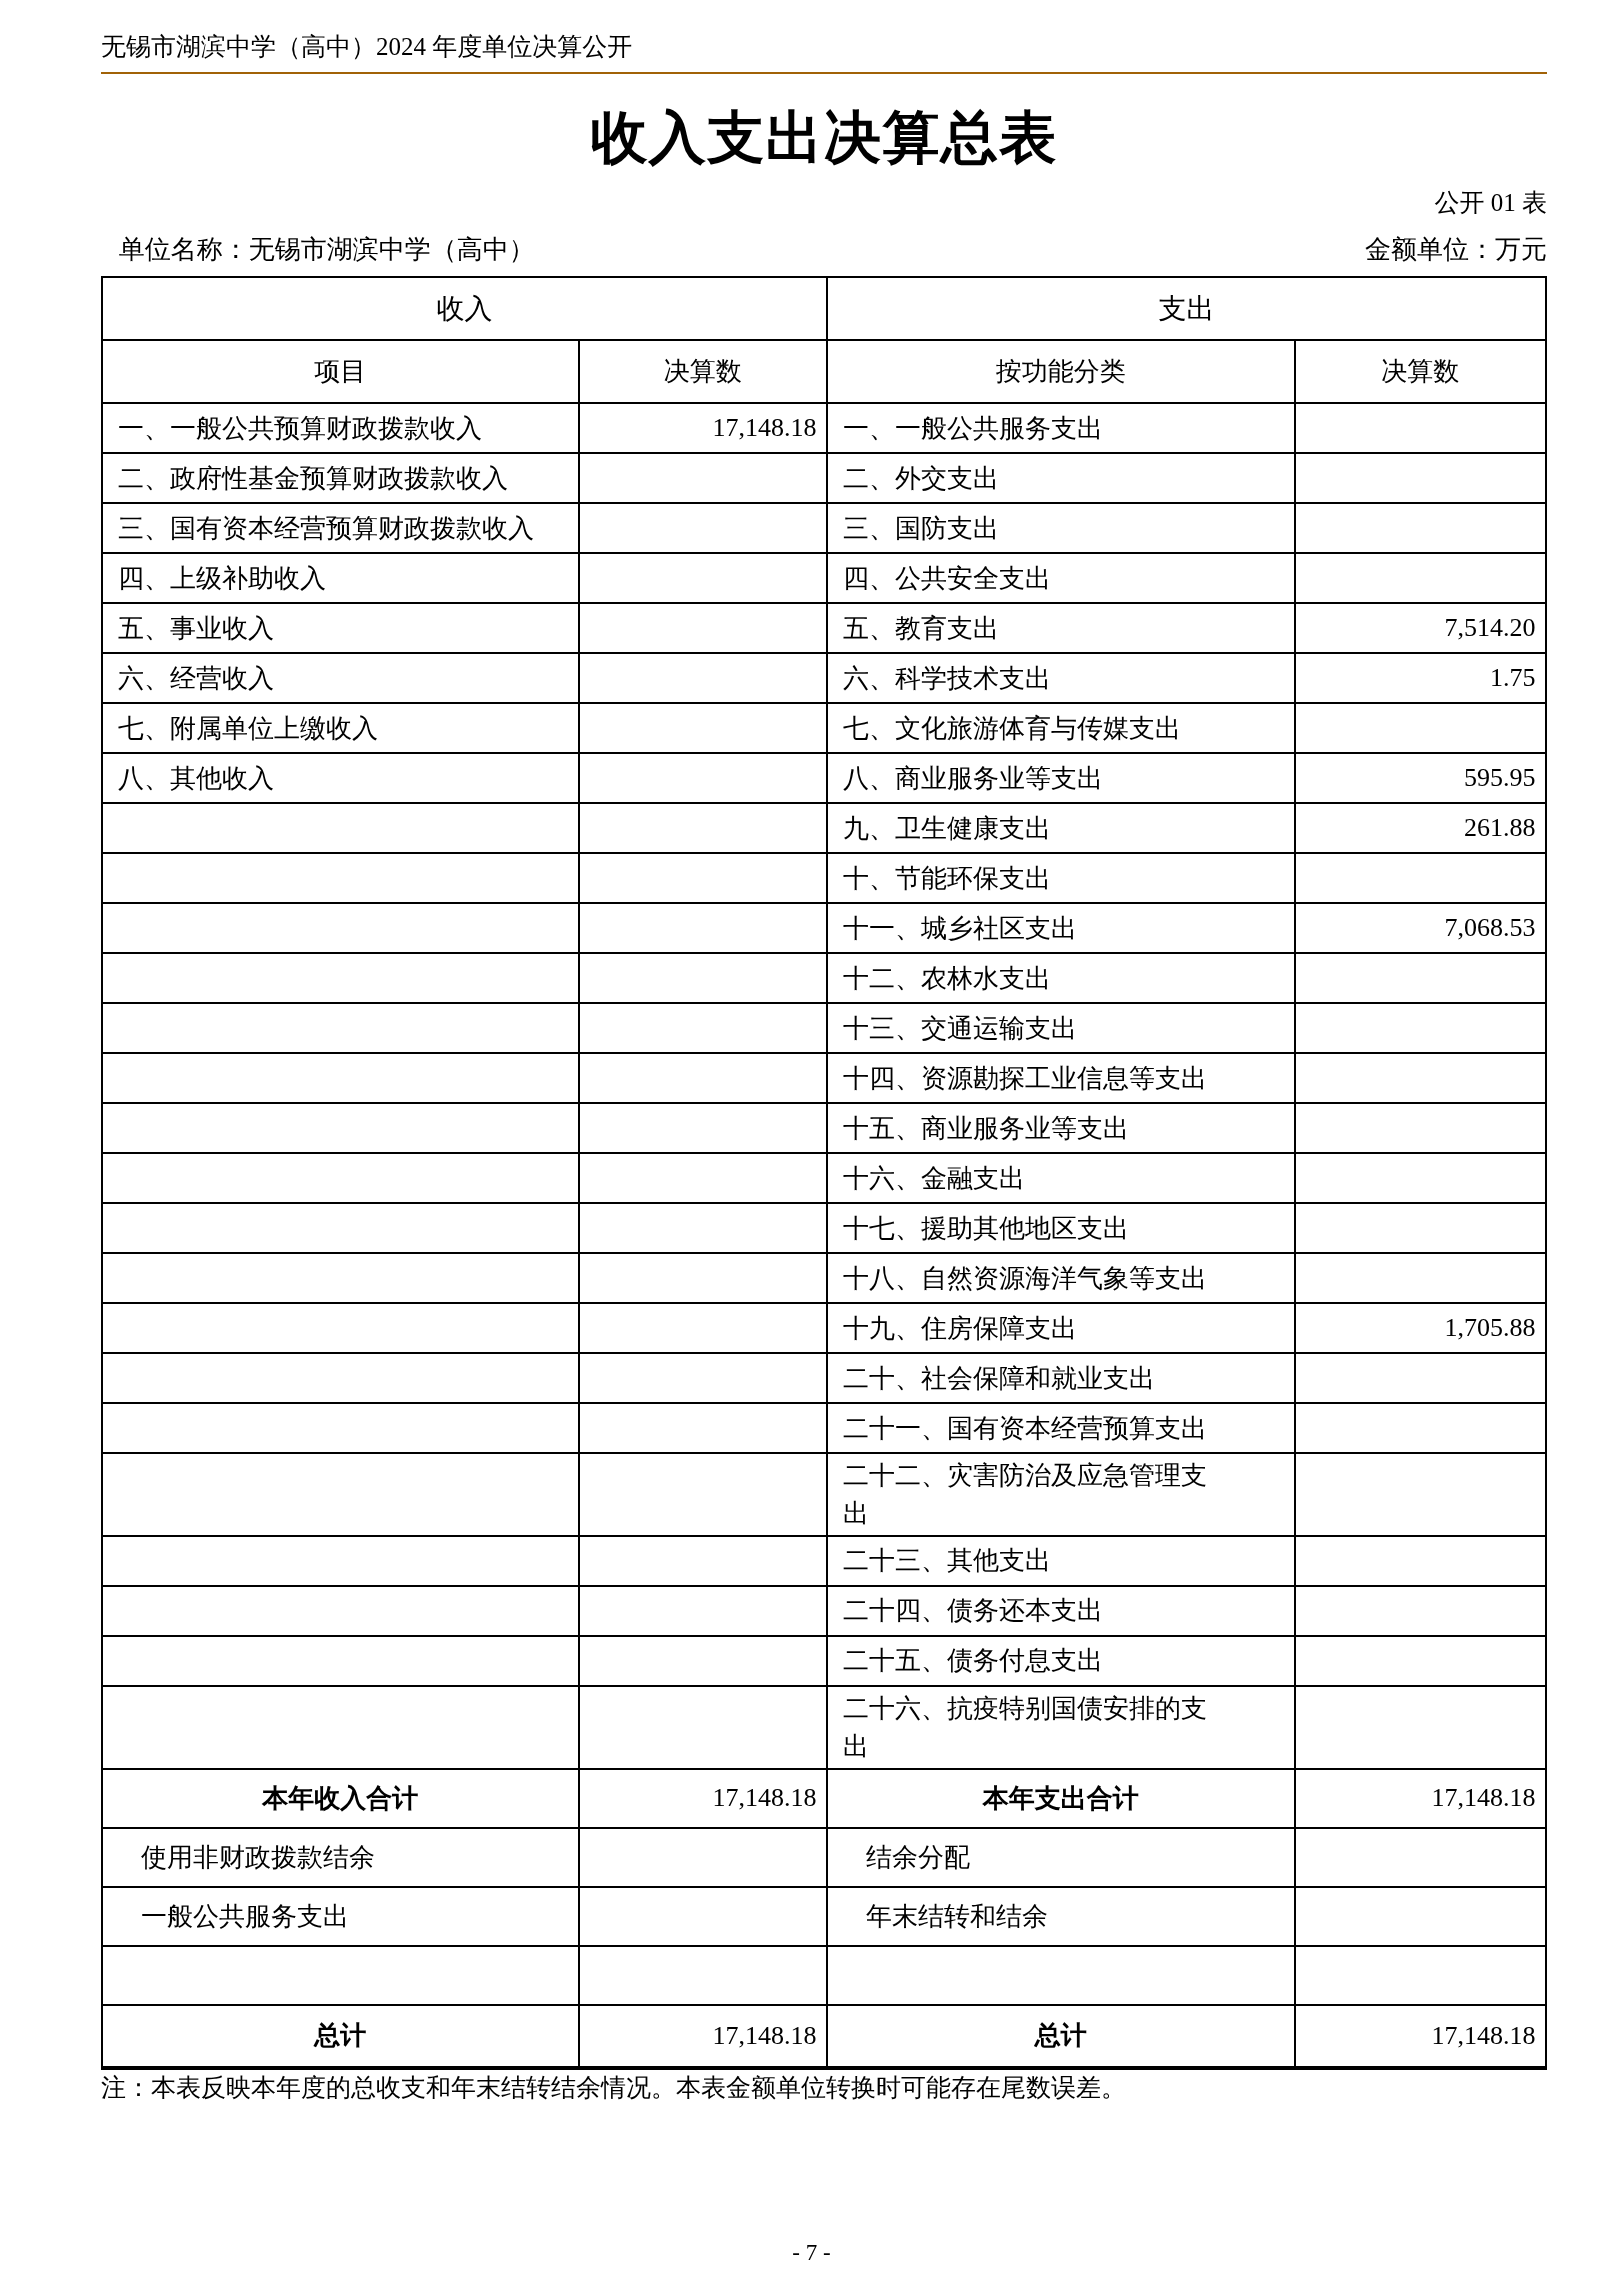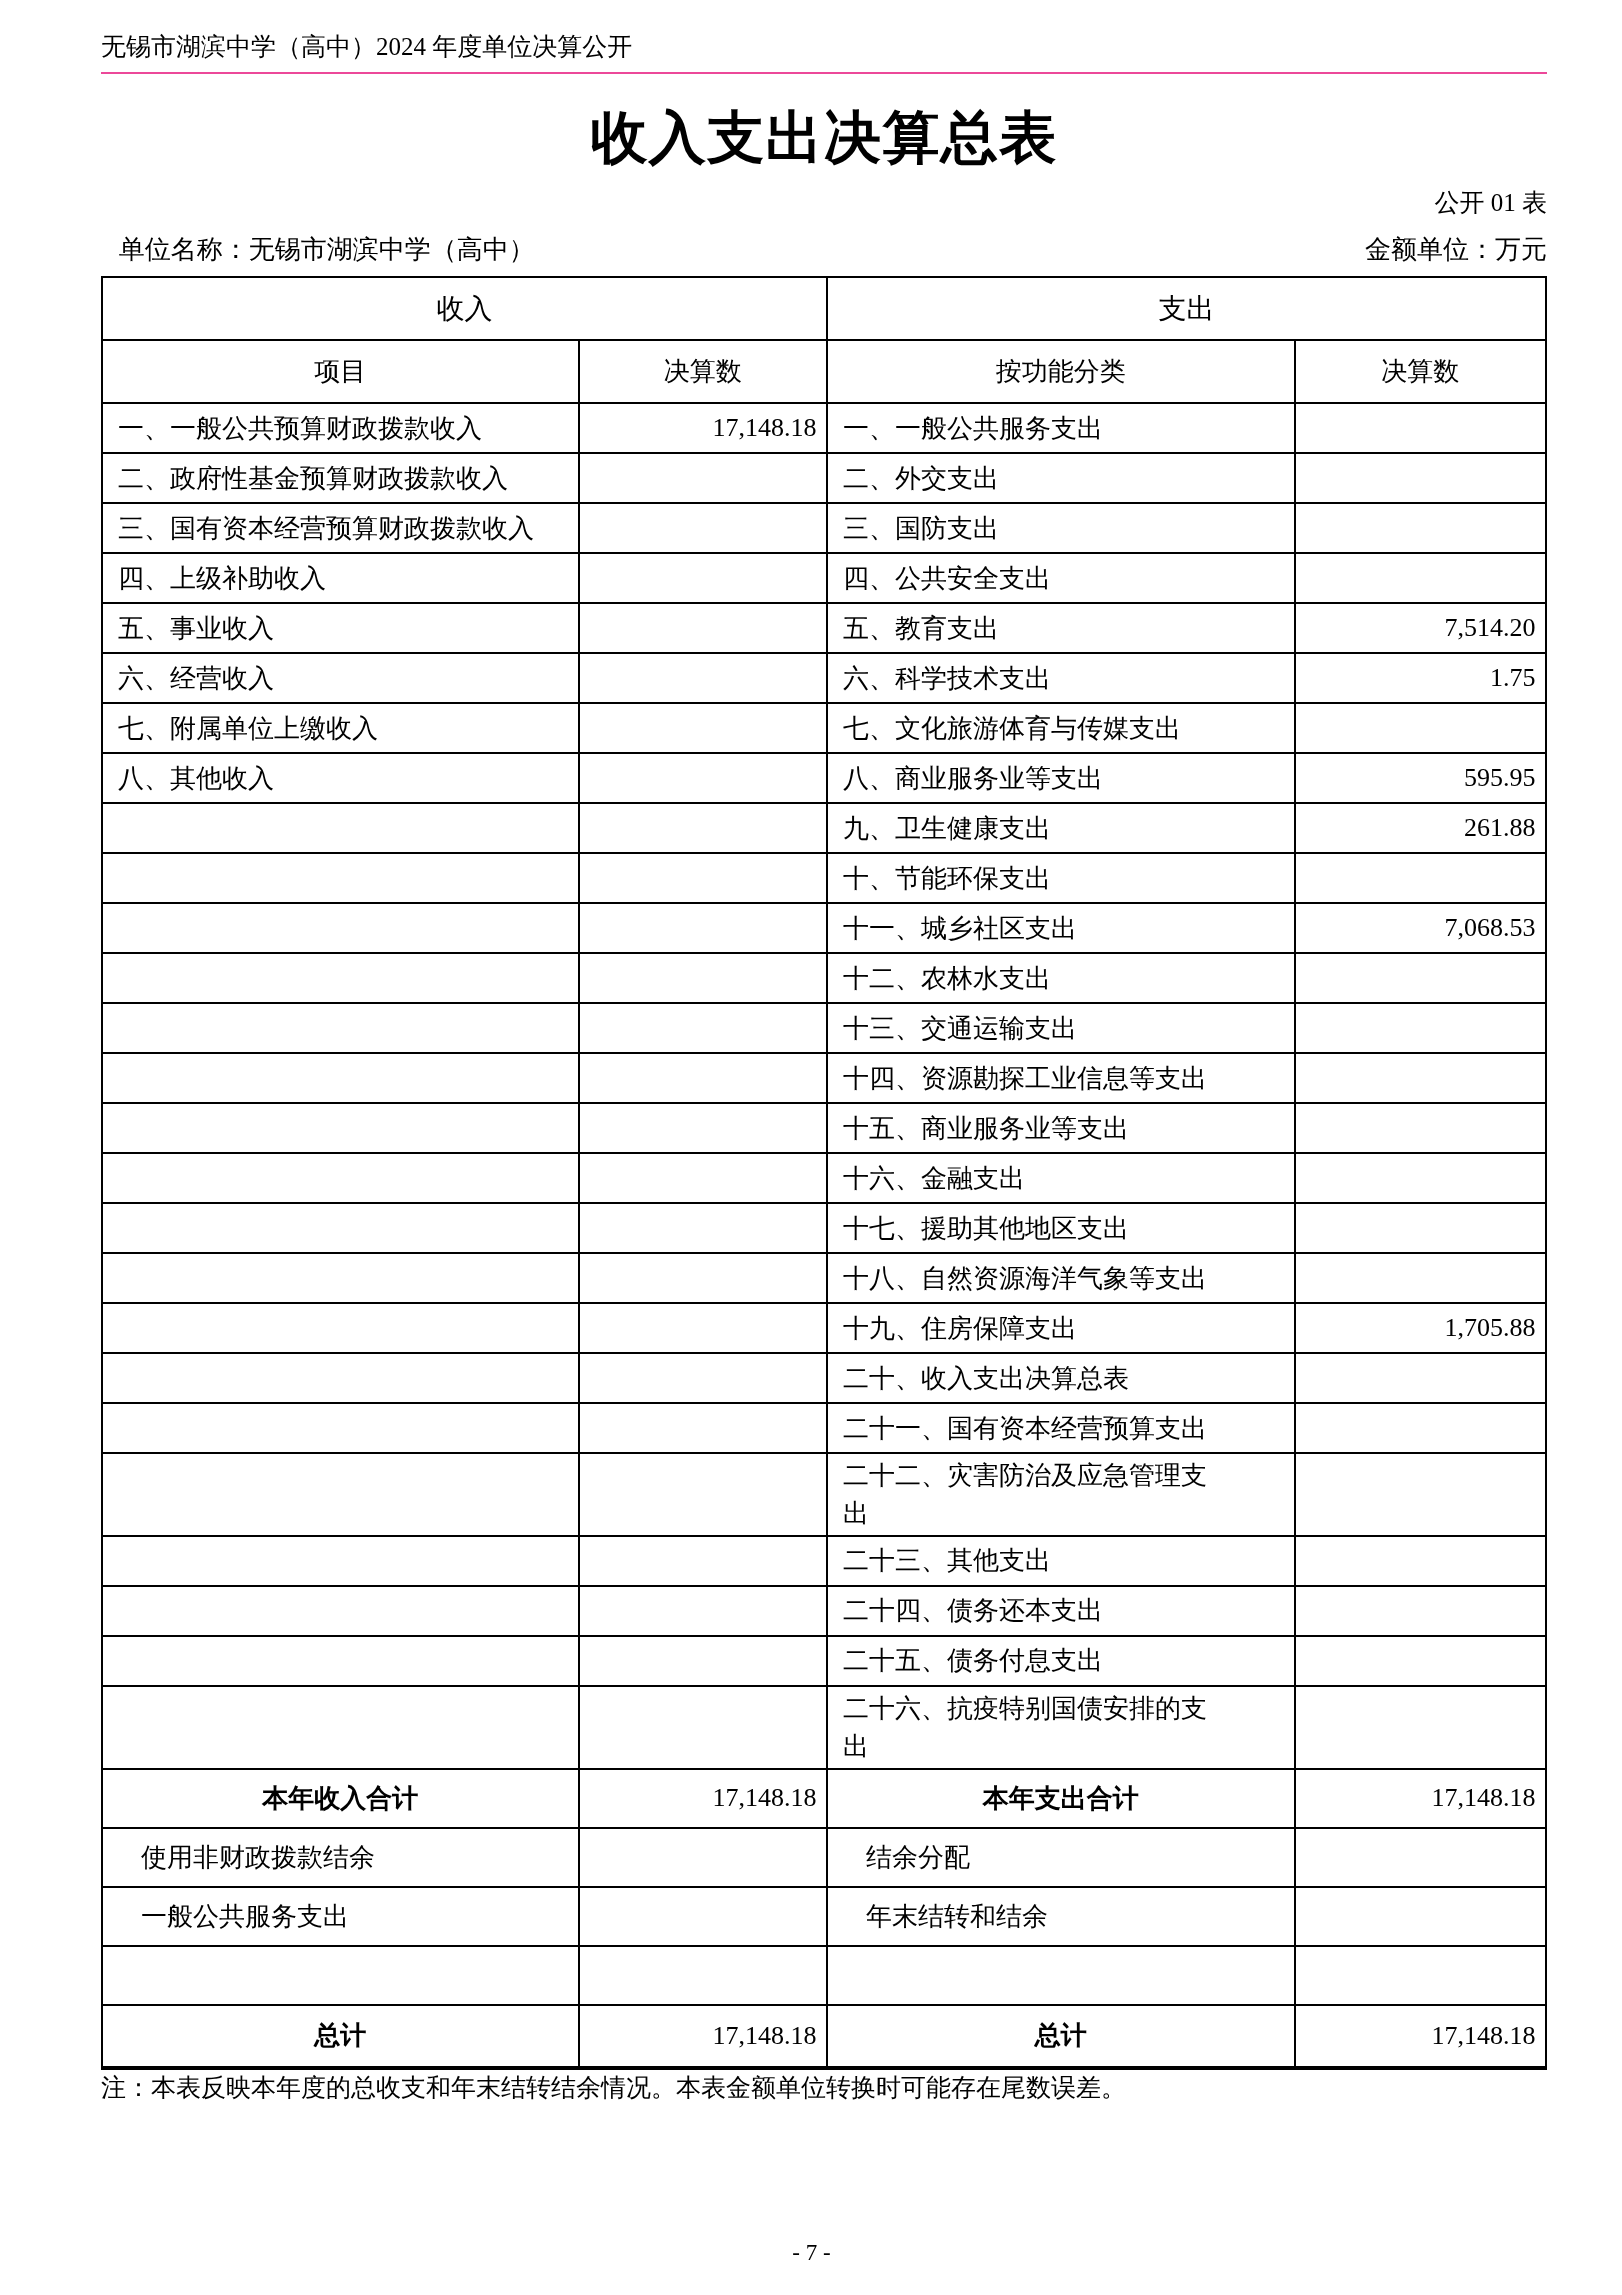--- a/index.html
+++ b/index.html
@@ -11,21 +11,21 @@
     background: #ffffff;
     color: #000000;
     font-family: "Liberation Serif", "DejaVu Serif", serif;
     padding: 31px 76px 0 101px;
     overflow: hidden;
   }
   .doc-header {
     font-size: 25px;
     line-height: 1.3;
     padding-bottom: 8.2px;
-    border-bottom: 2px solid #ec4899;
+    border-bottom: 2px solid #a16207;
   }
   .title {
     margin: 30px 0 0 0;
     text-align: center;
     font-size: 57px;
     line-height: 1.2;
     font-weight: 700;
     letter-spacing: 1.4px;
   }
   .table-no {
@@ -246,21 +246,21 @@
         </tr>
         <tr class="">
           <td class="label in-label"><span></span></td>
           <td class="value"><span></span></td>
           <td class="label exp-label"><span>十九、住房保障支出</span></td>
           <td class="value"><span>1,705.88</span></td>
         </tr>
         <tr class="">
           <td class="label in-label"><span></span></td>
           <td class="value"><span></span></td>
-          <td class="label exp-label"><span>二十、收入支出决算总表</span></td>
+          <td class="label exp-label"><span>二十、社会保障和就业支出</span></td>
           <td class="value"><span></span></td>
         </tr>
         <tr class="">
           <td class="label in-label"><span></span></td>
           <td class="value"><span></span></td>
           <td class="label exp-label"><span>二十一、国有资本经营预算支出</span></td>
           <td class="value"><span></span></td>
         </tr>
         <tr class=" tall">
           <td class="label in-label"><span></span></td>

